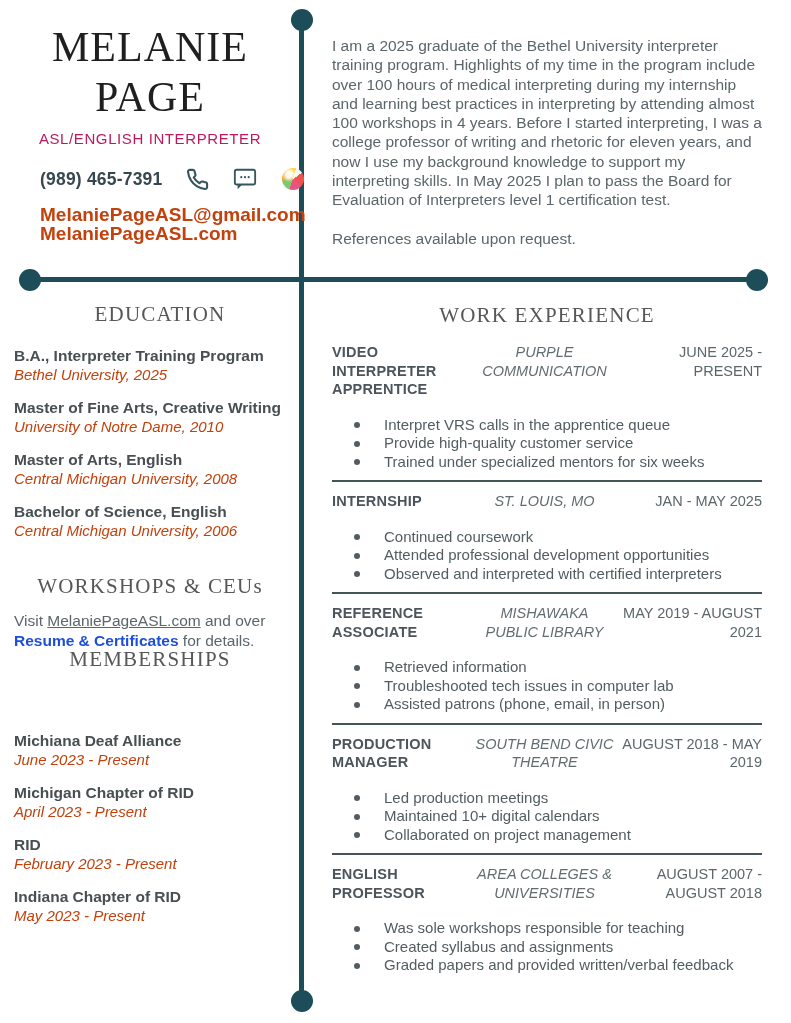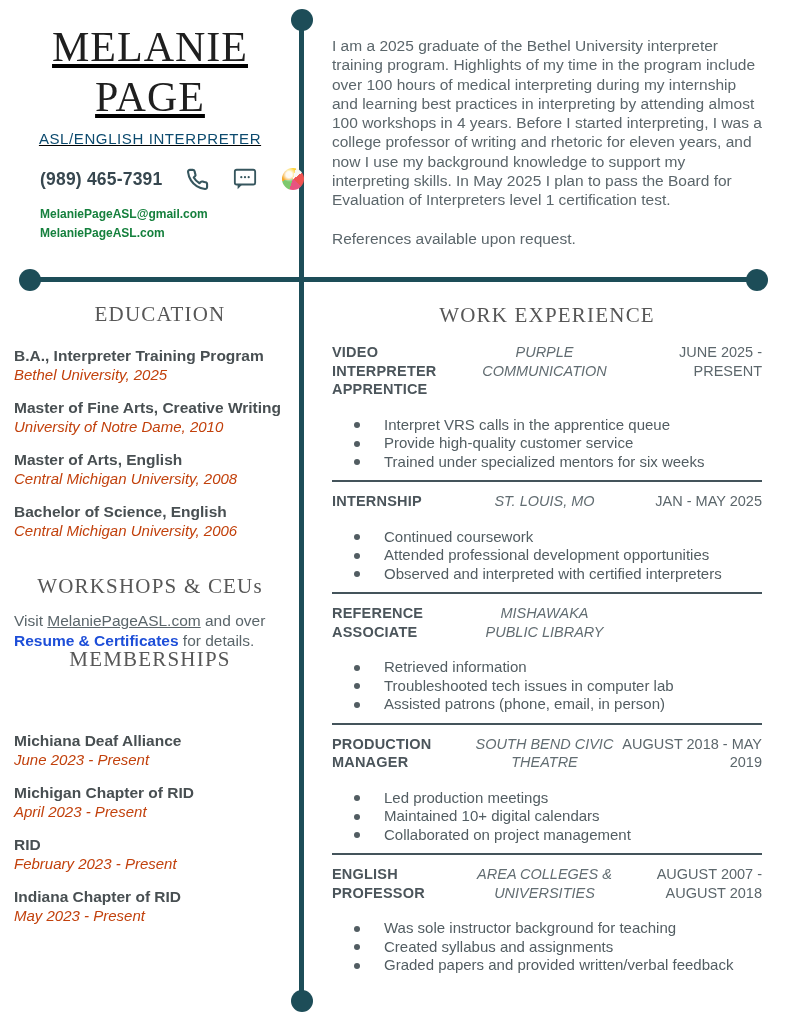--- a/index.html
+++ b/index.html
@@ -13,39 +13,39 @@
   
   .vline{position:absolute;left:299px;top:20px;width:5px;height:981px;background:#1d4d58;}
   .hline{position:absolute;left:30px;top:277px;width:727px;height:5px;background:#1d4d58;}
   .dot{position:absolute;width:22px;height:22px;border-radius:50%;background:#1d4d58;}
   .dot.top{left:291px;top:9px;}
   .dot.bottom{left:291px;top:990px;}
   .dot.left{left:19px;top:269px;}
   .dot.right{left:746px;top:269px;}
 
   
-  .name-block{position:absolute;left:0;top:22px;width:300px;text-align:center;text-decoration:underline;}
+  .name-block{position:absolute;left:0;top:22px;width:300px;text-align:center;}
   .name{
     font-family:"Liberation Serif", serif;
     font-size:42px;line-height:50px;color:#1f1f1f;
     letter-spacing:1px;font-weight:500;
   }
-  .subtitle{margin-top:8px;font-size:15px;letter-spacing:0.6px;color:#0c4a6e;}
+  .subtitle{margin-top:8px;font-size:15px;letter-spacing:0.6px;color:#be185d;}
   .contact-row{position:absolute;left:40px;top:166px;display:flex;align-items:center;gap:22px;}
   .phone-number{font-size:17.5px;font-weight:bold;color:#37474f;letter-spacing:0.2px;}
   .c-icon{display:inline-flex;align-items:center;justify-content:center;width:26px;height:26px;}
   .ball{
     width:22px;height:22px;border-radius:50%;
     background:
       radial-gradient(circle at 32% 30%, rgba(255,255,255,0.95) 0 14%, rgba(255,255,255,0) 34%),
       conic-gradient(from -40deg,
         #fdd23a 0 55deg, #f7f7f2 55deg 95deg, #ef5350 95deg 175deg,
         #e75480 175deg 240deg, #7ec86e 240deg 300deg, #f5a623 300deg 360deg);
   }
-  .email-block{position:absolute;left:40px;top:205px;font-size:12px;font-weight:bold;color:#15803d;line-height:19px;}
+  .email-block{position:absolute;left:40px;top:205px;font-size:19px;font-weight:bold;color:#c2410c;line-height:19px;}
   .section-heading{
     font-family:"Liberation Serif", serif;
     font-size:21px;letter-spacing:1.2px;color:#575757;
     text-align:center;
   }
   .lh-education{position:absolute;left:10px;top:302px;width:300px;}
   .edu-list{position:absolute;left:14px;top:347px;width:282px;}
   .pair-item{margin-bottom:15px;}
   .pair-title{font-size:15.5px;font-weight:bold;color:#484f52;line-height:18.5px;}
   .pair-sub{font-size:15px;font-style:italic;color:#c2410c;line-height:18.5px;}
@@ -197,20 +197,21 @@
         <li>Attended professional development opportunities</li>
         <li>Observed and interpreted with certified interpreters</li>
       </ul>
       <hr class="job-divider">
     </div>
 
     <div class="job">
       <div class="job-header">
         <div class="job-title">REFERENCE ASSOCIATE</div>
         <div class="job-company">MISHAWAKA PUBLIC LIBRARY</div>
+        <div class="job-dates">MAY 2019 - AUGUST 2021</div>
       </div>
       <ul class="bullets">
         <li>Retrieved information</li>
         <li>Troubleshooted tech issues in computer lab</li>
         <li>Assisted patrons (phone, email, in person)</li>
       </ul>
       <hr class="job-divider">
     </div>
 
     <div class="job">
@@ -227,20 +228,20 @@
       <hr class="job-divider">
     </div>
 
     <div class="job">
       <div class="job-header">
         <div class="job-title">ENGLISH PROFESSOR</div>
         <div class="job-company">AREA COLLEGES &amp; UNIVERSITIES</div>
         <div class="job-dates">AUGUST 2007 - AUGUST 2018</div>
       </div>
       <ul class="bullets">
-        <li>Was sole instructor background for teaching</li>
+        <li>Was sole workshops responsible for teaching</li>
         <li>Created syllabus and assignments</li>
         <li>Graded papers and provided written/verbal feedback</li>
       </ul>
     </div>
 
   </div>
 </div>
 
 </body></html>

